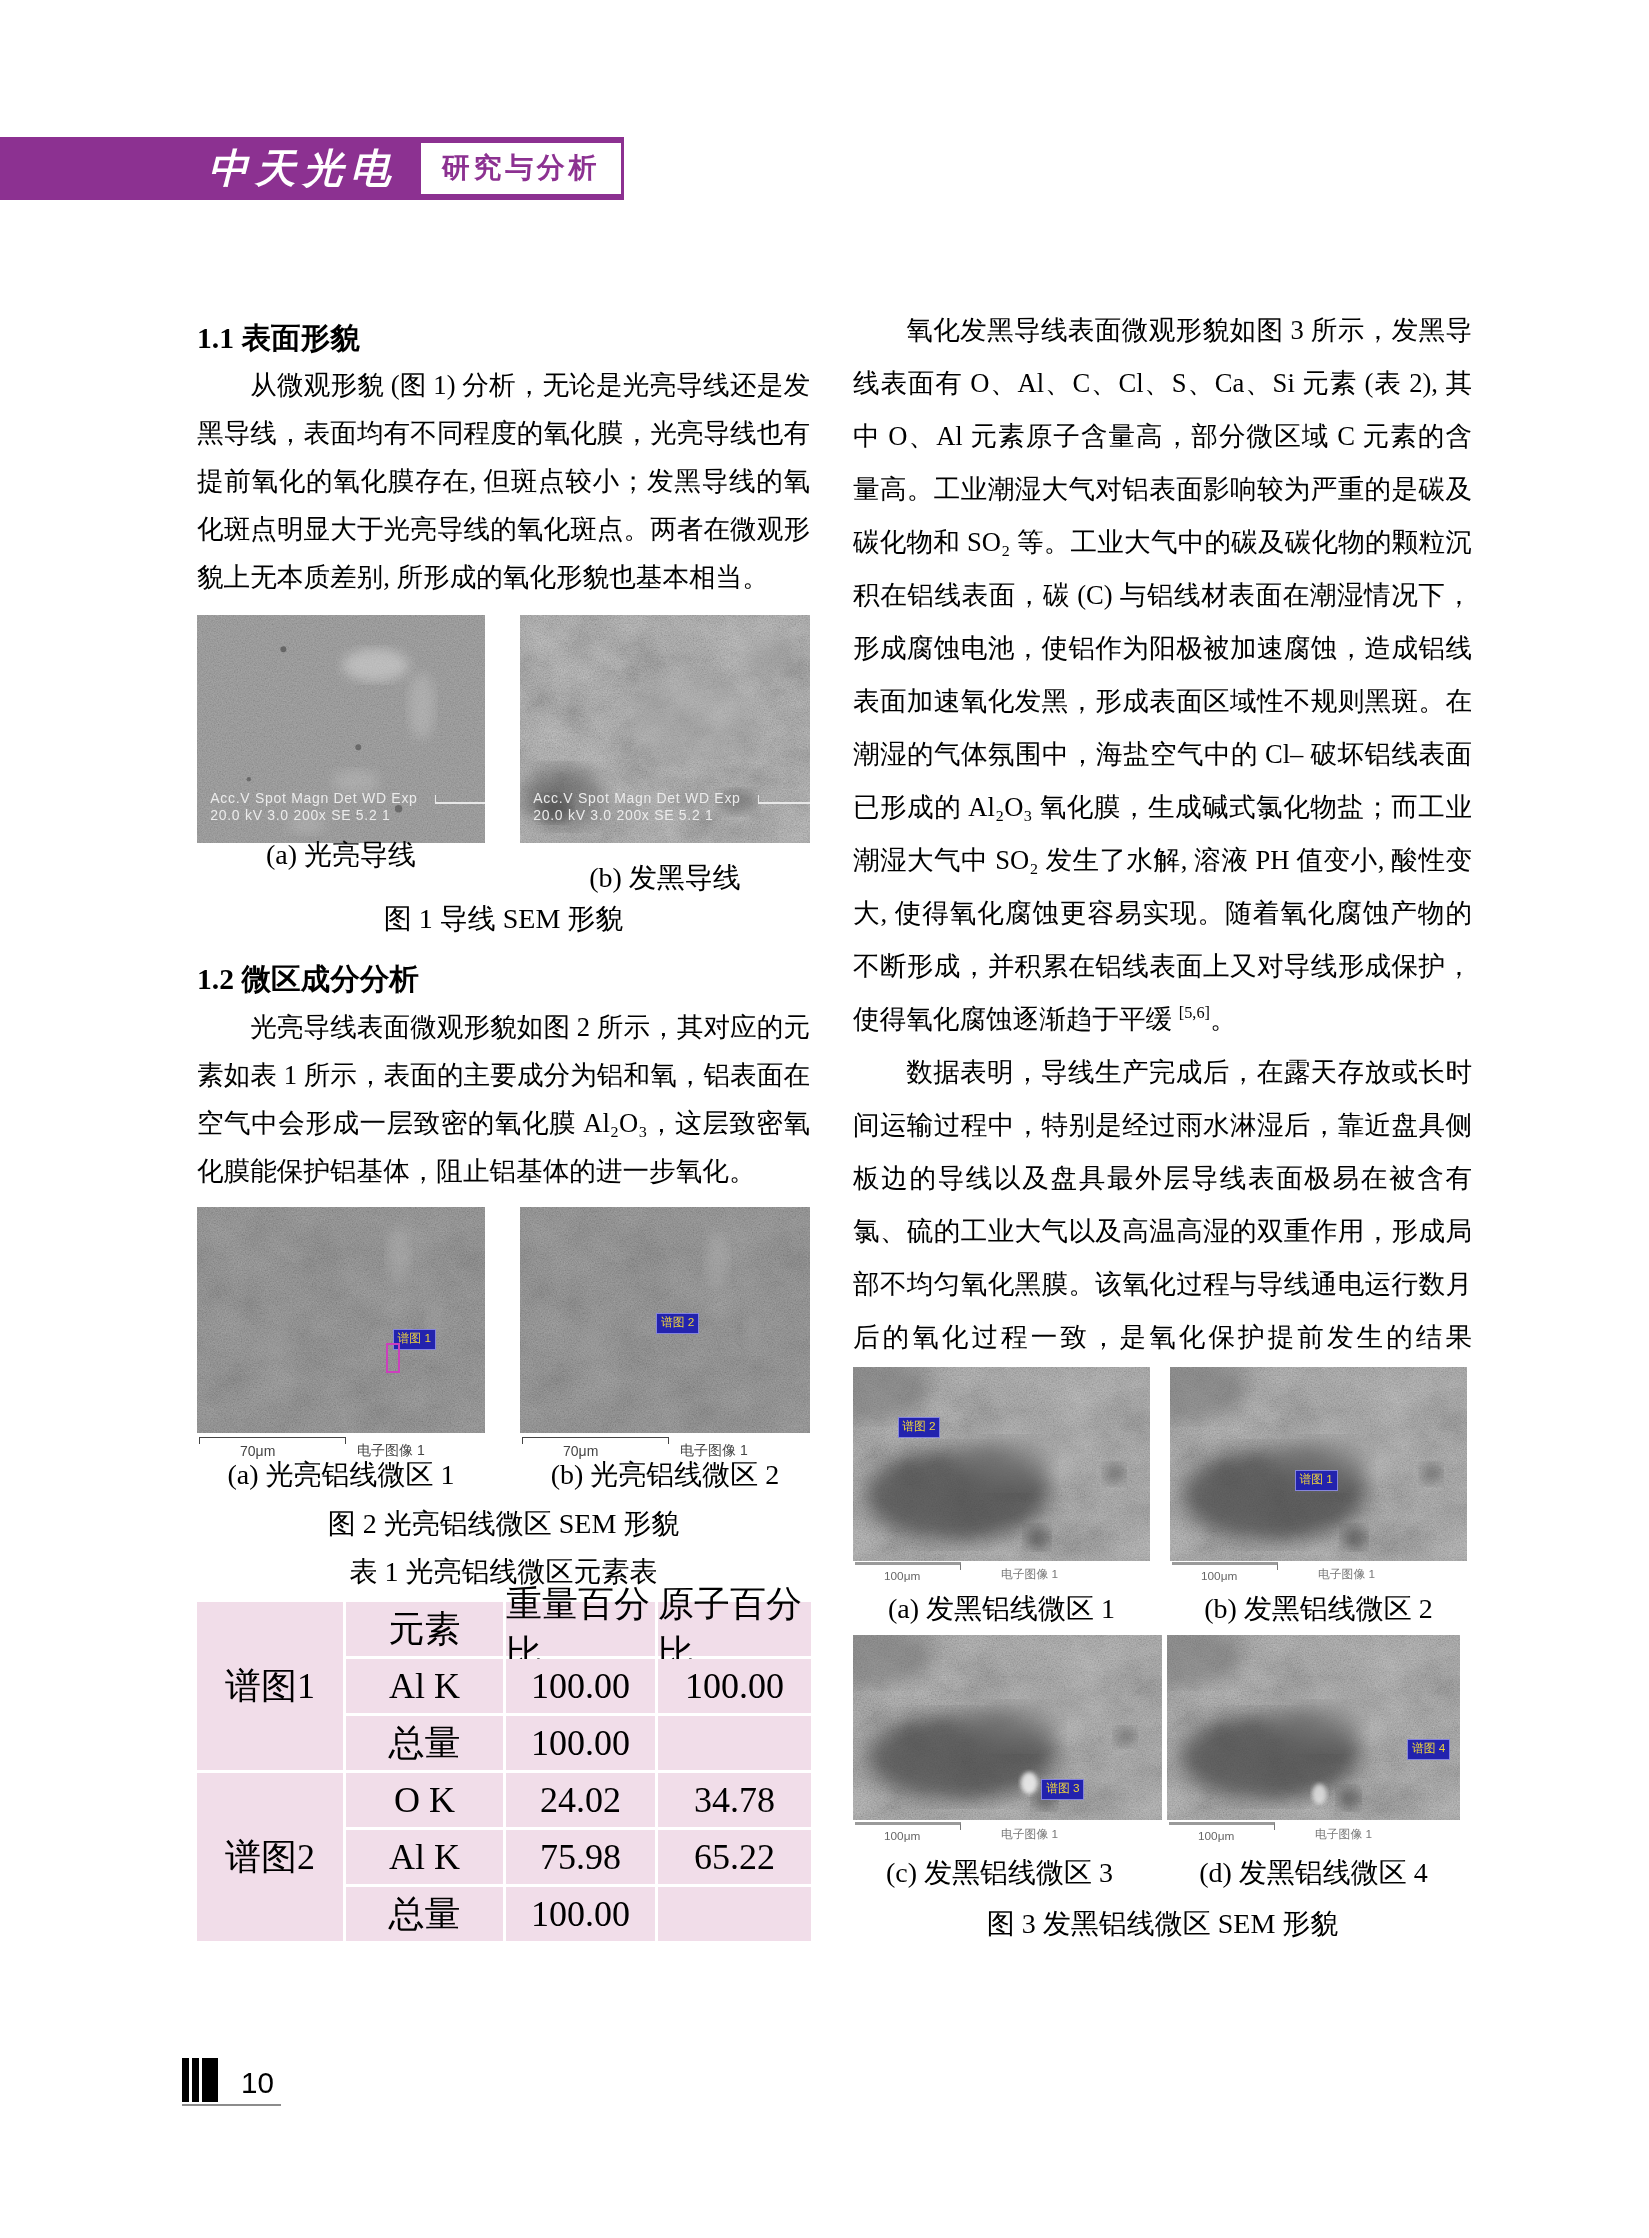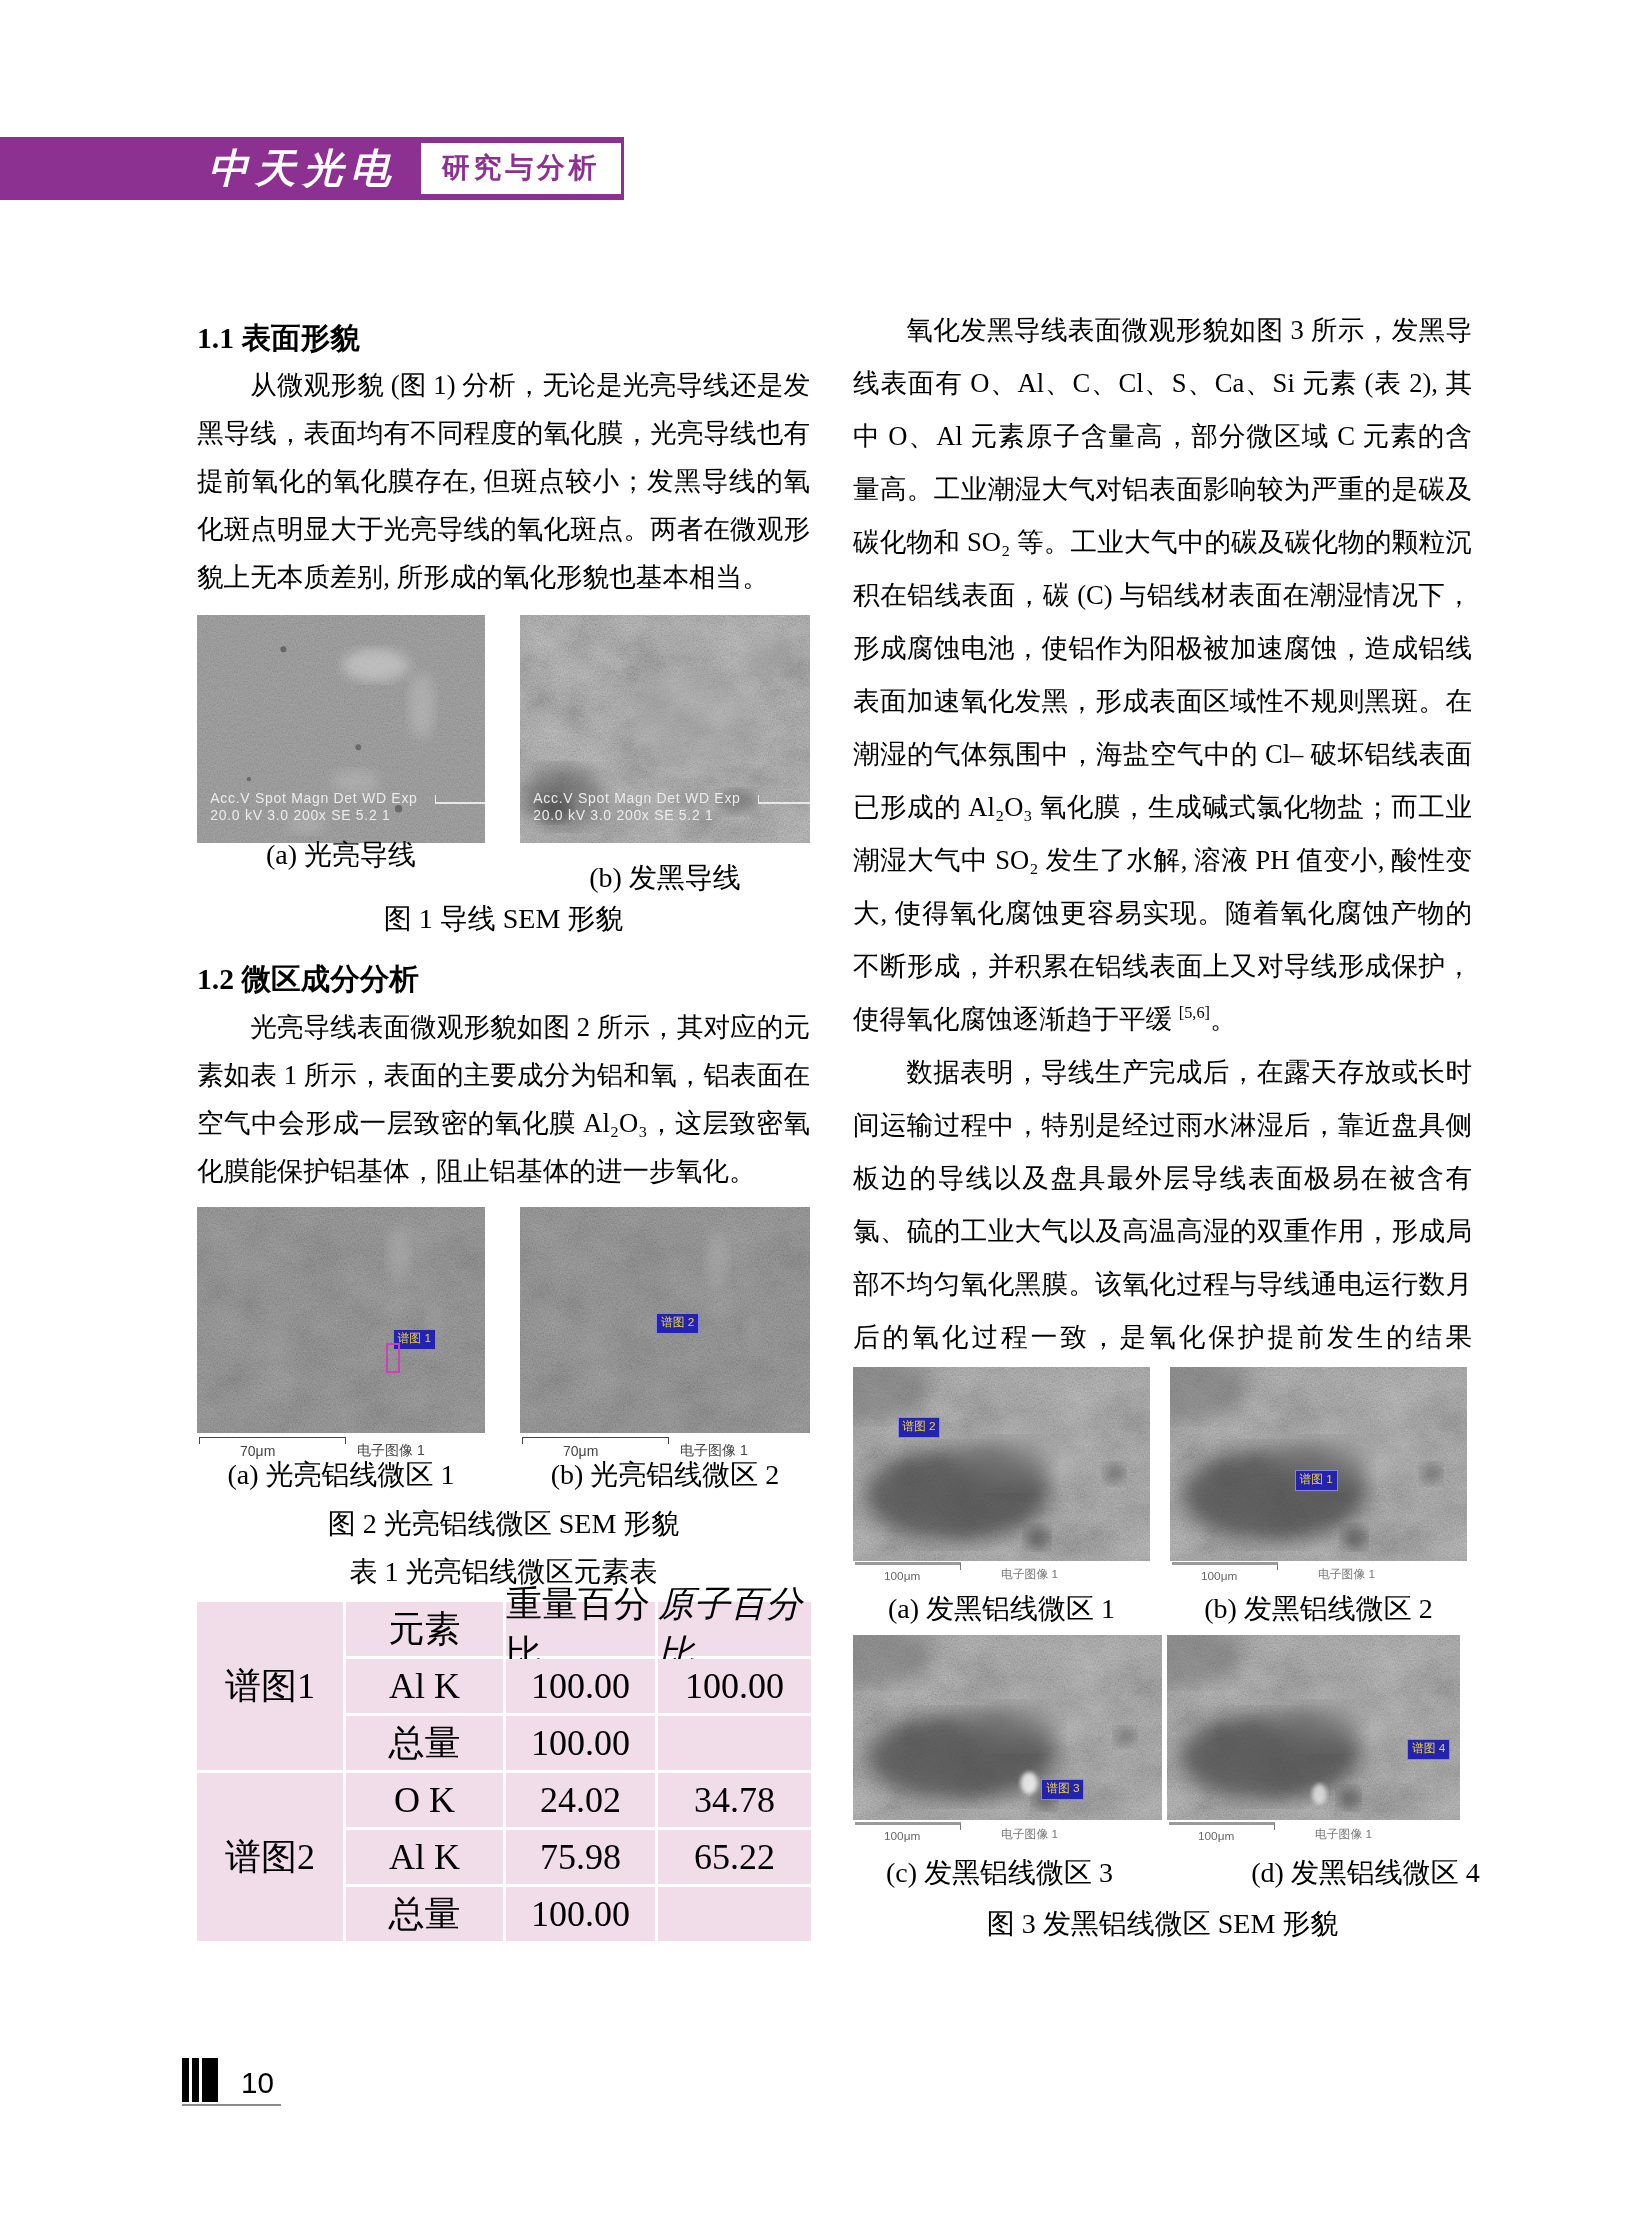--- a/index.html
+++ b/index.html
@@ -198,21 +198,21 @@
 
   <div class="abs caption" style="left:197px;top:1458px;width:288px;">(a) 光亮铝线微区 1</div>
   <div class="abs caption" style="left:520px;top:1458px;width:290px;">(b) 光亮铝线微区 2</div>
   <div class="abs caption" style="left:197px;top:1507px;width:613px;">图 2 光亮铝线微区 SEM 形貌</div>
   <div class="abs caption" style="left:197px;top:1555px;width:613px;">表 1 光亮铝线微区元素表</div>
 
   <div class="abs table1" style="left:197px;top:1602px;">
     <div class="tcell" style="grid-area:1/1/4/2;">谱图1</div>
     <div class="tcell" style="grid-area:1/2/2/3;">元素</div>
     <div class="tcell" style="grid-area:1/3/2/4;">重量百分比</div>
-    <div class="tcell" style="grid-area:1/4/2/5;font-style:italic;">原子百分比</div>
+    <div class="tcell" style="grid-area:1/4/2/5;">原子百分比</div>
 
     <div class="tcell" style="grid-area:2/2/3/3;">Al K</div>
     <div class="tcell" style="grid-area:2/3/3/4;">100.00</div>
     <div class="tcell" style="grid-area:2/4/3/5;">100.00</div>
 
     <div class="tcell" style="grid-area:3/2/4/3;">总量</div>
     <div class="tcell" style="grid-area:3/3/4/4;">100.00</div>
     <div class="tcell" style="grid-area:3/4/4/5;"></div>
 
     <div class="tcell" style="grid-area:4/1/7/2;">谱图2</div>
@@ -312,21 +312,21 @@
     </svg>
     <span class="spot" style="left:82%;top:56%;">谱图 4</span>
   </div>
   <div class="sbrow" style="left:1167px;top:1820px;width:293px;">
     <span class="sb3-line"></span>
     <span class="sb3-l1">100μm</span>
     <span class="sb3-l2">电子图像 1</span>
   </div>
 
   <div class="abs caption" style="left:853px;top:1856px;width:293px;">(c) 发黑铝线微区 3</div>
-  <div class="abs caption" style="left:1219px;top:1856px;width:293px;">(d) 发黑铝线微区 4</div>
+  <div class="abs caption" style="left:1167px;top:1856px;width:293px;">(d) 发黑铝线微区 4</div>
   <div class="abs caption" style="left:853px;top:1907px;width:619px;">图 3  发黑铝线微区 SEM 形貌</div>
 
   <div class="fbar" style="left:182px;top:2058px;width:6.6px;height:44px;"></div>
   <div class="fbar" style="left:192px;top:2058px;width:6.6px;height:44px;"></div>
   <div class="fbar" style="left:202px;top:2058px;width:16.3px;height:44px;"></div>
   <div class="fnum" style="left:241px;top:2066px;">10</div>
   <div class="fline" style="left:182px;top:2104px;width:99px;"></div>
 
 </div>
 

